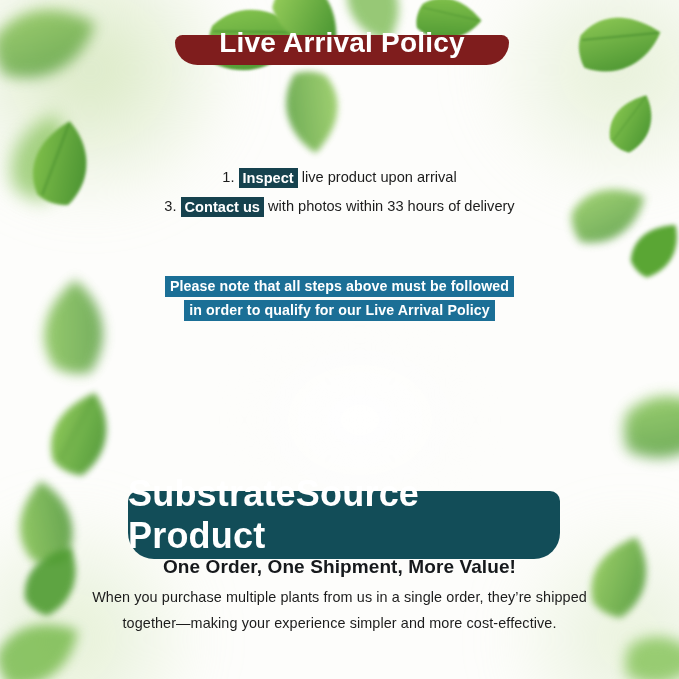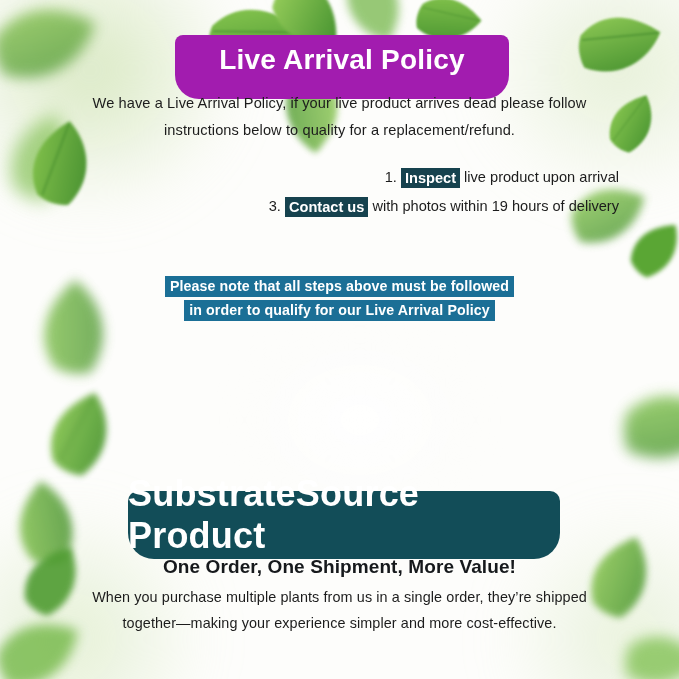--- a/index.html
+++ b/index.html
@@ -82,22 +82,22 @@
     justify-content: center;
     color: #ffffff;
     font-weight: bold;
     letter-spacing: 0.2px;
     box-sizing: border-box;
   }
   .banner-primary {
     left: 175px;
     top: 35px;
     width: 334px;
-    height: 64px;
-    background: #a21caf;
+    height: 30px;
+    background: #7f1d1d;
     border-radius: 8px 8px 24px 24px;
     font-size: 28px;
     padding-bottom: 14px;
   }
   .banner-secondary {
     left: 128px;
     top: 491px;
     width: 432px;
     height: 68px;
     background: #124d58;
@@ -116,21 +116,21 @@
     letter-spacing: 0.1px;
   }
 
   .intro { left: 60px; top: 90px; width: 559px; }
 
   .steps {
     position: absolute;
     left: 60px;
     top: 163px;
     width: 559px;
-    text-align: right;
+    text-align: center;
     font-size: 14.6px;
     line-height: 29px;
     color: #1c1c1c;
   }
   .step-line { white-space: nowrap; }
 
   .hl {
     background: #16424e;
     color: #ffffff;
     font-weight: bold;
@@ -391,32 +391,31 @@
   <div class="leaf" style="left:616px;top:624px;width:84px;height:76px;filter:blur(7px);opacity:.7;transform:rotate(40deg);">
     <svg viewBox="0 0 100 100">
         <path d="M8 58 C16 22 48 6 90 10 C94 48 72 84 30 90 C18 82 10 70 8 58 Z" fill="#74bb42"></path>
       </svg>
   </div>
 
   <div id="content">
 
     <div class="banner banner-primary">Live Arrival Policy</div>
 
-    <div class="para intro">We have a Live Arrival Policy, if your live product arrives dead please follow instructions below to quality for a replacement/refund.</div>
 
     <div class="steps">
       <div class="step-line">
         <span>1.</span>
         <span class="hl">Inspect</span>
         <span>live product upon arrival</span>
       </div>
       <div class="step-line">
         <span>3.</span>
         <span class="hl">Contact us</span>
-        <span>with photos within 19 hours of delivery</span>
+        <span>with photos within 33 hours of delivery</span>
       </div>
     </div>
 
     <div class="notice">
       <span class="notice-line"><span class="notice-chip">Please note that all steps above must be followed</span></span>
       <span class="notice-line"><span class="notice-chip">in order to qualify for our Live Arrival Policy</span></span>
     </div>
 
 
     <div class="banner banner-secondary">SubstrateSource Product</div>

